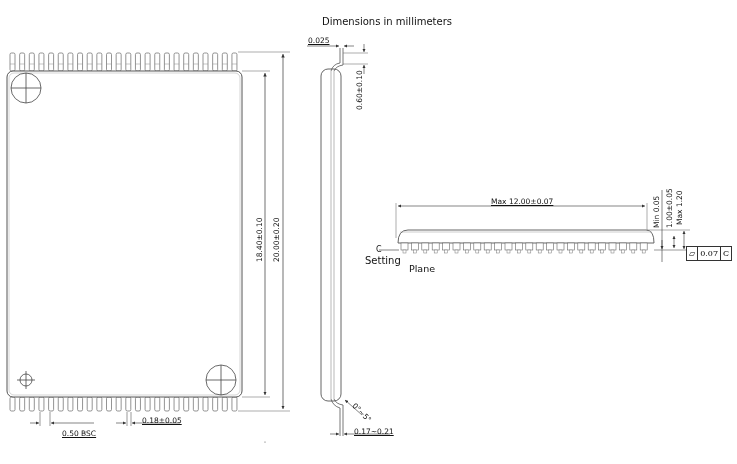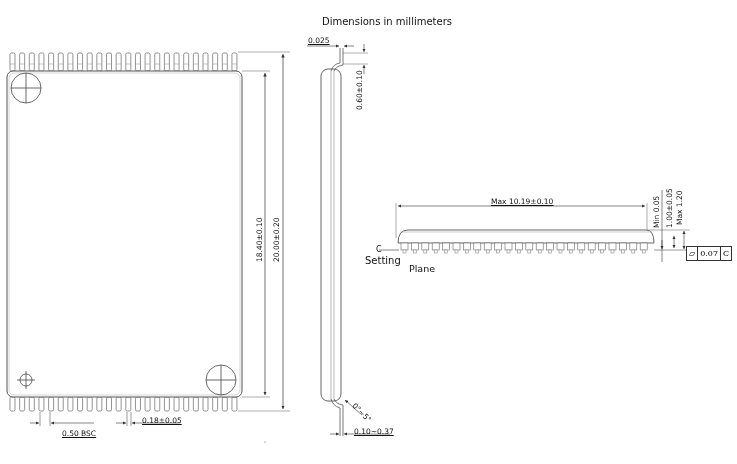--- a/index.html
+++ b/index.html
@@ -240,23 +240,23 @@
 <div class="title">Dimensions in millimeters</div>
 
 <div class="lbl u" style="left:62px; top:417px;margin-top:13px;">0.50 BSC</div>
 <div class="lbl u" style="left:142px; top:417px;">0.18±0.05</div>
 <div class="vlbl" style="left:256px; top:262px;">18.40±0.10</div>
 <div class="vlbl" style="left:273px; top:262px;">20.00±0.20</div>
 
 <div class="lbl u" style="left:308px; top:37px;">0.025</div>
 <div class="vlbl" style="left:356px; top:110px;">0.60±0.10</div>
 <div class="lbl" style="left:356px; top:402px; transform: rotate(45deg); transform-origin:left top;">0°~5°</div>
-<div class="lbl u" style="left:354px; top:428px;">0.10~0.37</div>
-
-<div class="lbl u" style="left:491px; top:198px;">Max 10.19±0.10</div>
+<div class="lbl u" style="left:354px; top:428px;">0.17~0.21</div>
+
+<div class="lbl u" style="left:491px; top:198px;">Max 12.00±0.07</div>
 <div class="vlbl" style="left:653px; top:228px;">Min 0.05</div>
 <div class="vlbl" style="left:666px; top:228px;">1.00±0.05</div>
 <div class="vlbl" style="left:676px; top:225px;">Max 1.20</div>
 
 <div class="plane" style="left:376px; top:246px; font-size:8px;">C</div>
 <div class="plane" style="left:365px; top:256px; font-size:10px;">Setting</div>
 <div class="plane" style="left:376px; top:264px; font-size:9.5px;padding-left:33px;">Plane</div>
 
 <div class="fcf">
   <span>⏥</span>

